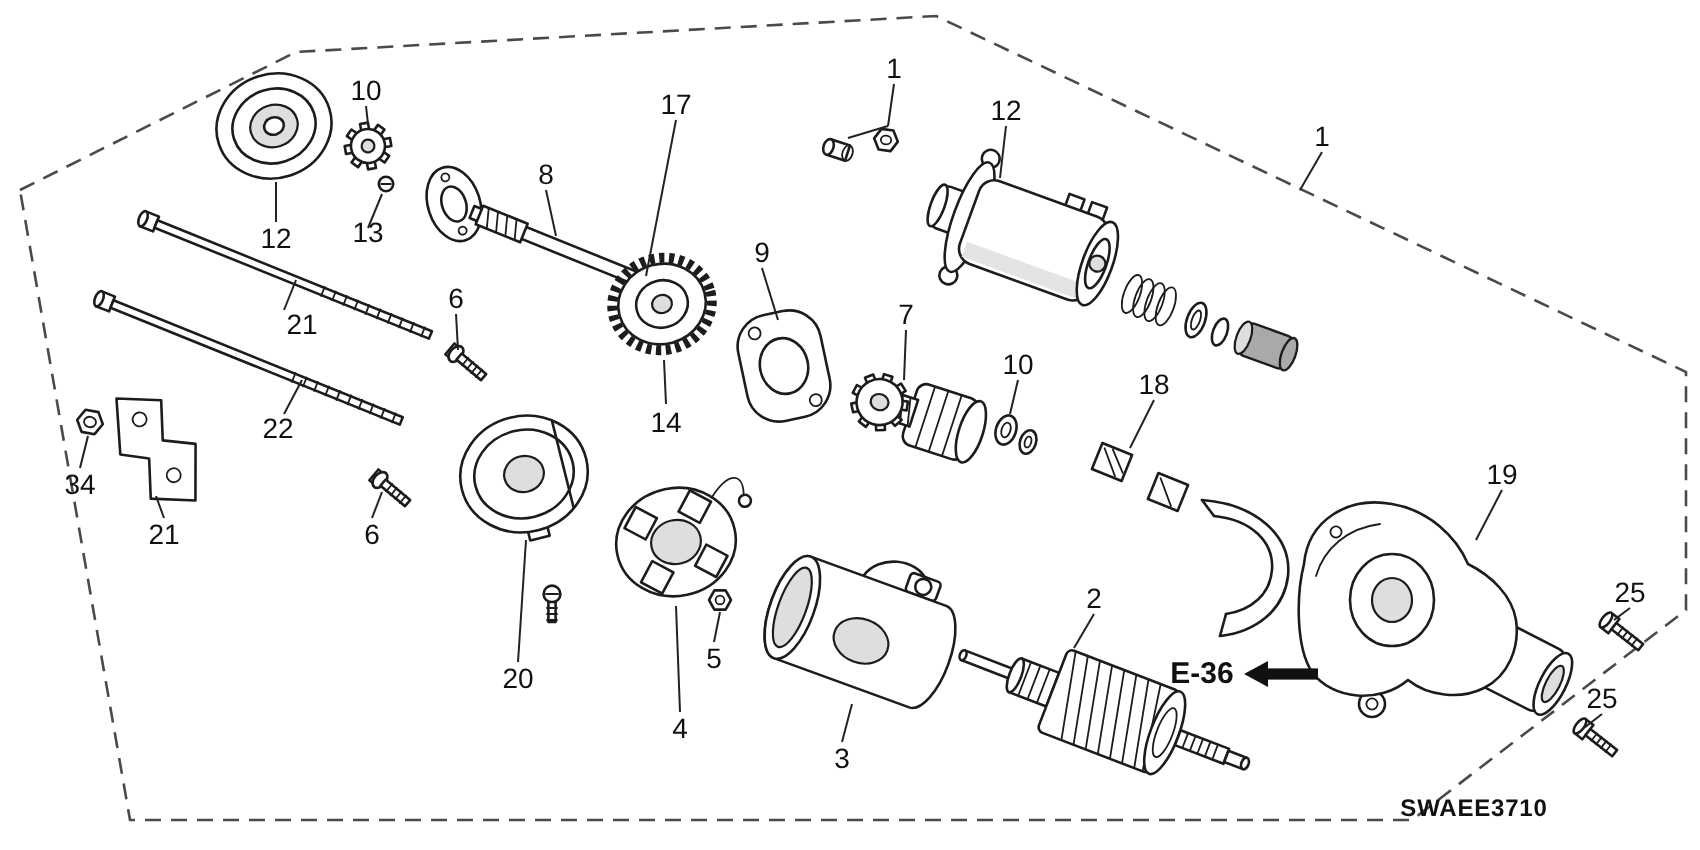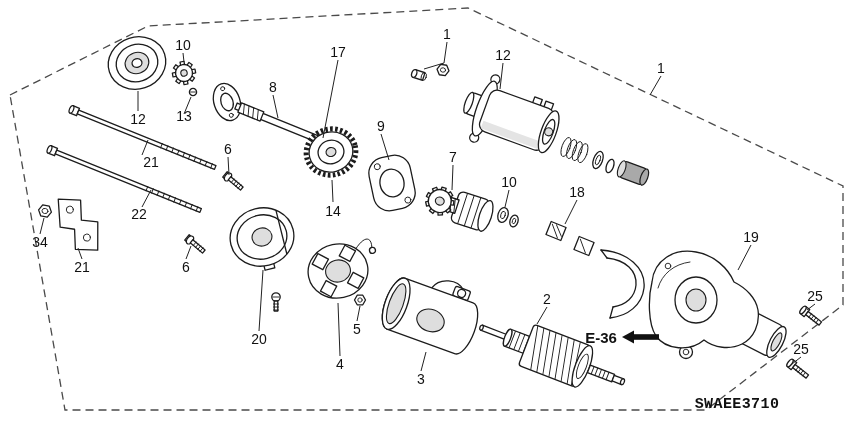--- a/index.html
+++ b/index.html
@@ -4,22 +4,22 @@
 <style>
   * { margin:0; padding:0; box-sizing:border-box; }
   html,body { width:850px; height:425px; background:#ffffff; overflow:hidden;
               font-family:"Liberation Sans", sans-serif; color:#111; }
   .stage { position:absolute; left:0; top:0; width:850px; height:425px; }
   svg { position:absolute; left:0; top:0; }
   .callout { position:absolute; transform:translate(-50%,-50%); font-size:14px;
              font-weight:400; color:#111; white-space:nowrap; }
   .ref-label { position:absolute; transform:translate(-50%,-50%); font-size:15px;
                font-weight:700;text-align:center; }
-  .fig-code { position:absolute; transform:translate(-50%,-50%); font-size:15px;
-              font-weight:700; letter-spacing:0.4px;font-family:Liberation Mono, monospace; }
+  .fig-code { position:absolute; transform:translate(-50%,-50%); font-size:12px;
+              font-weight:700; letter-spacing:0.4px; }
   .ln { fill:none; stroke:#1c1c1c; stroke-width:1.3; stroke-linecap:round; stroke-linejoin:round; }
   .thin { stroke-width:0.9; }
   .fw { fill:#ffffff; stroke:#1c1c1c; stroke-width:1.3; stroke-linejoin:round; }
   .fg { fill:#dedede; stroke:#1c1c1c; stroke-width:1.1; }
   .fd { fill:#a9a9a9; stroke:#1c1c1c; stroke-width:1.2; }
   .teeth { fill:none; stroke:#1c1c1c; stroke-width:5; stroke-dasharray:2.6 2.3; }
   .leader { stroke:#222; stroke-width:1; }
   .border-dash { fill:none; stroke:#4a4a4a; stroke-width:1.3; stroke-dasharray:8 5; }
 </style>
 </head>

